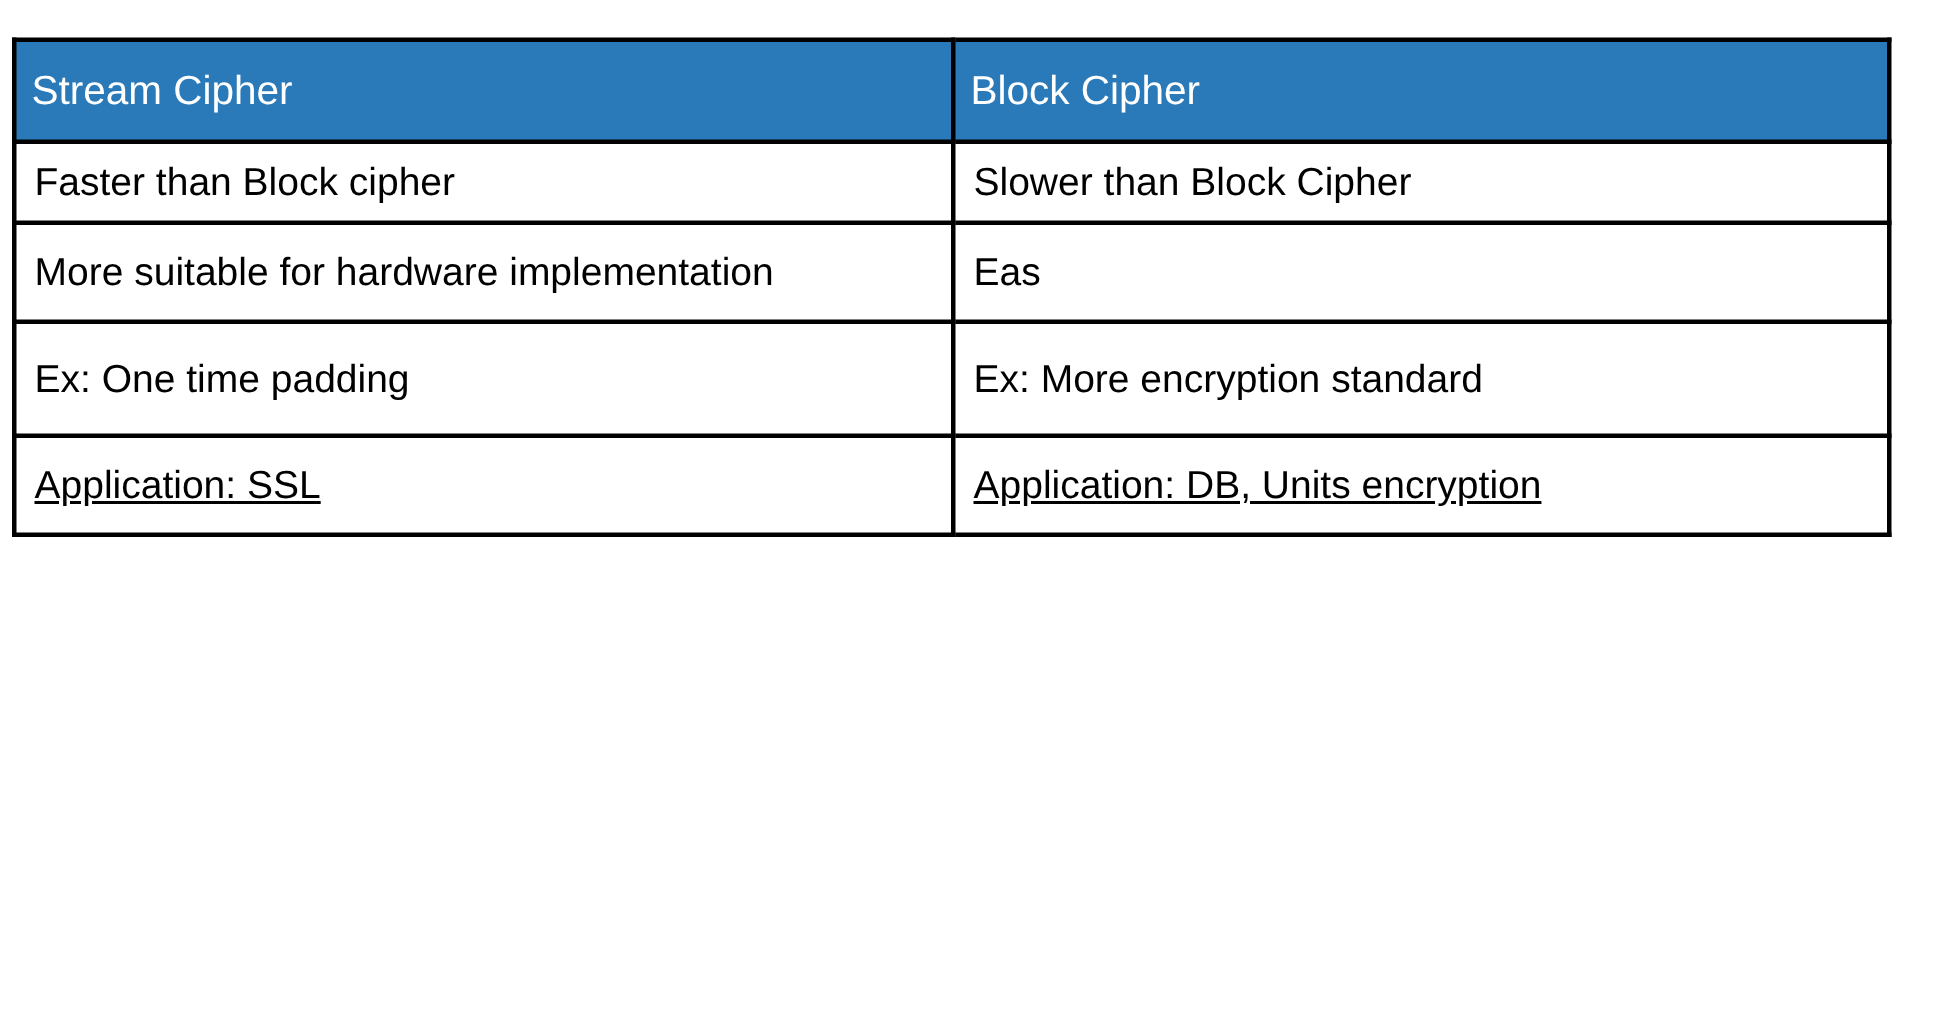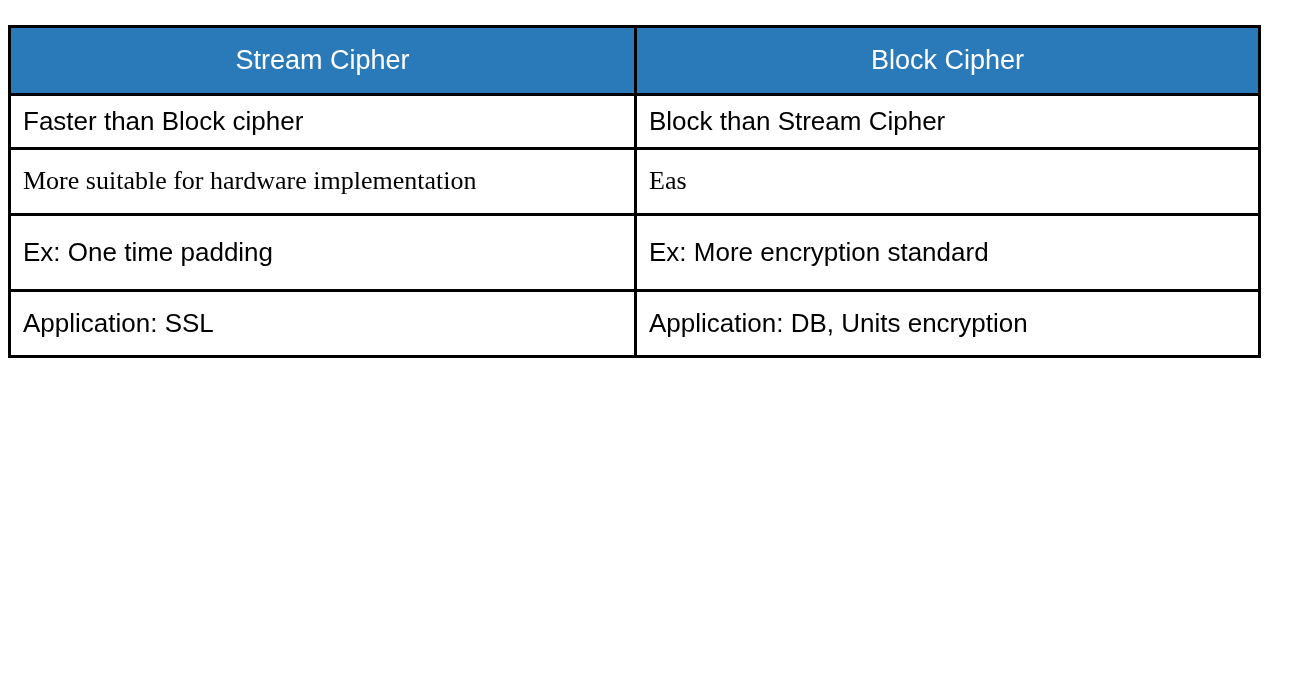--- a/index.html
+++ b/index.html
@@ -33,65 +33,65 @@
   .comparison-table th,
   .comparison-table td {
     border: 3px solid #000000;
     vertical-align: middle;
     box-sizing: border-box;
   }
 
   .comparison-table thead th {
     background: #2a7ab9;
     color: #ffffff;
-    text-align: center;
+    text-align: left;
     font-weight: normal;
     font-size: 27px;
     line-height: 1.15;
     height: 68px;
     padding: 0 10px;
   }
 
   .comparison-table tbody td {
     background: #ffffff;
     color: #000000;
     text-align: left;
     font-size: 26px;
     line-height: 1.24;
     padding: 9px 12px 10px 12px;
   }
 
   .row-h1 td { height: 100px; }
   .row-h2 td { height: 52px; }
   .row-h3 td { height: 142px; }
   .row-h4 td { height: 63px; }
-  .row-h5 td { height: 66px; font-family: Liberation Serif, serif; }
+  .row-h5 td { height: 66px; }
   .row-h6 td { height: 76px; }
-  .row-h7 td { height: 66px; }
+  .row-h7 td { height: 66px; text-decoration: underline; }
 </style>
 </head>
 <body>
 
 <div id="page">
 
   <table class="comparison-table">
     <colgroup>
       <col class="col-left">
       <col class="col-right">
     </colgroup>
     <thead>
       <tr>
         <th>Stream Cipher</th>
         <th>Block Cipher</th>
       </tr>
     </thead>
     <tbody>
       <tr class="row-h2">
         <td>Faster than Block cipher</td>
-        <td>Block than Stream Cipher</td>
+        <td>Slower than Block Cipher</td>
       </tr>
       <tr class="row-h5">
         <td>More suitable for hardware implementation</td>
         <td>Eas</td>
       </tr>
       <tr class="row-h6">
         <td>Ex: One time padding</td>
         <td>Ex: More encryption standard</td>
       </tr>
       <tr class="row-h7">

